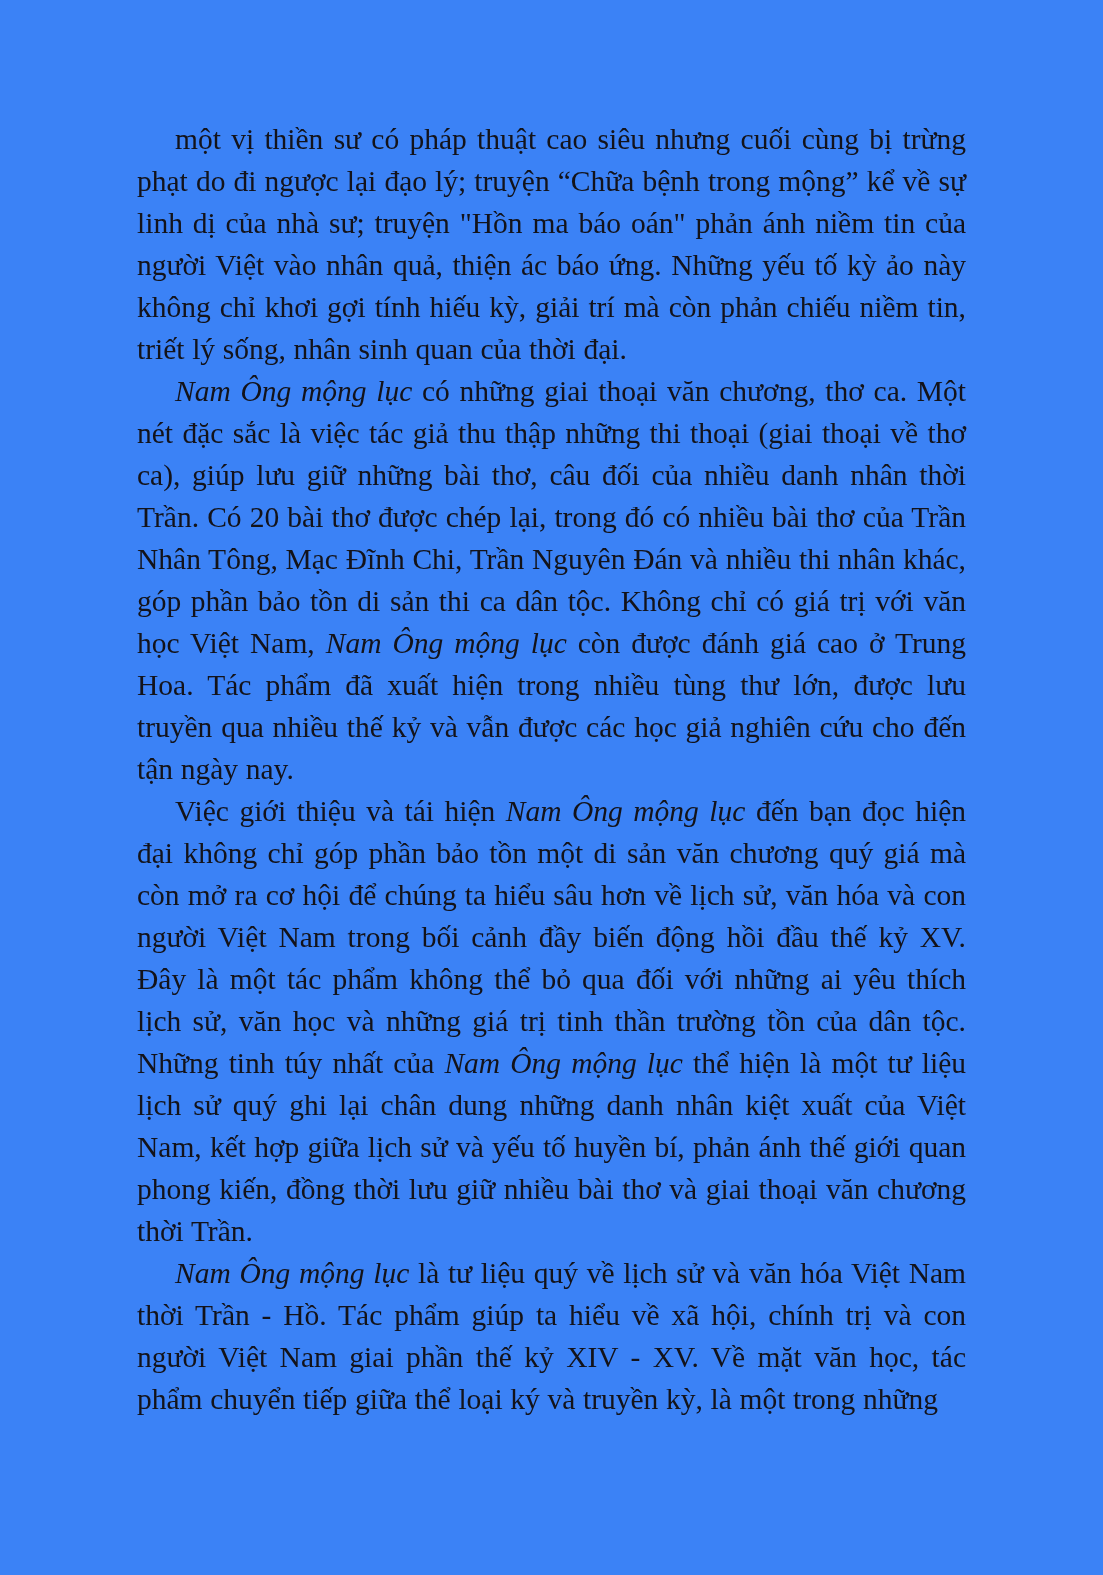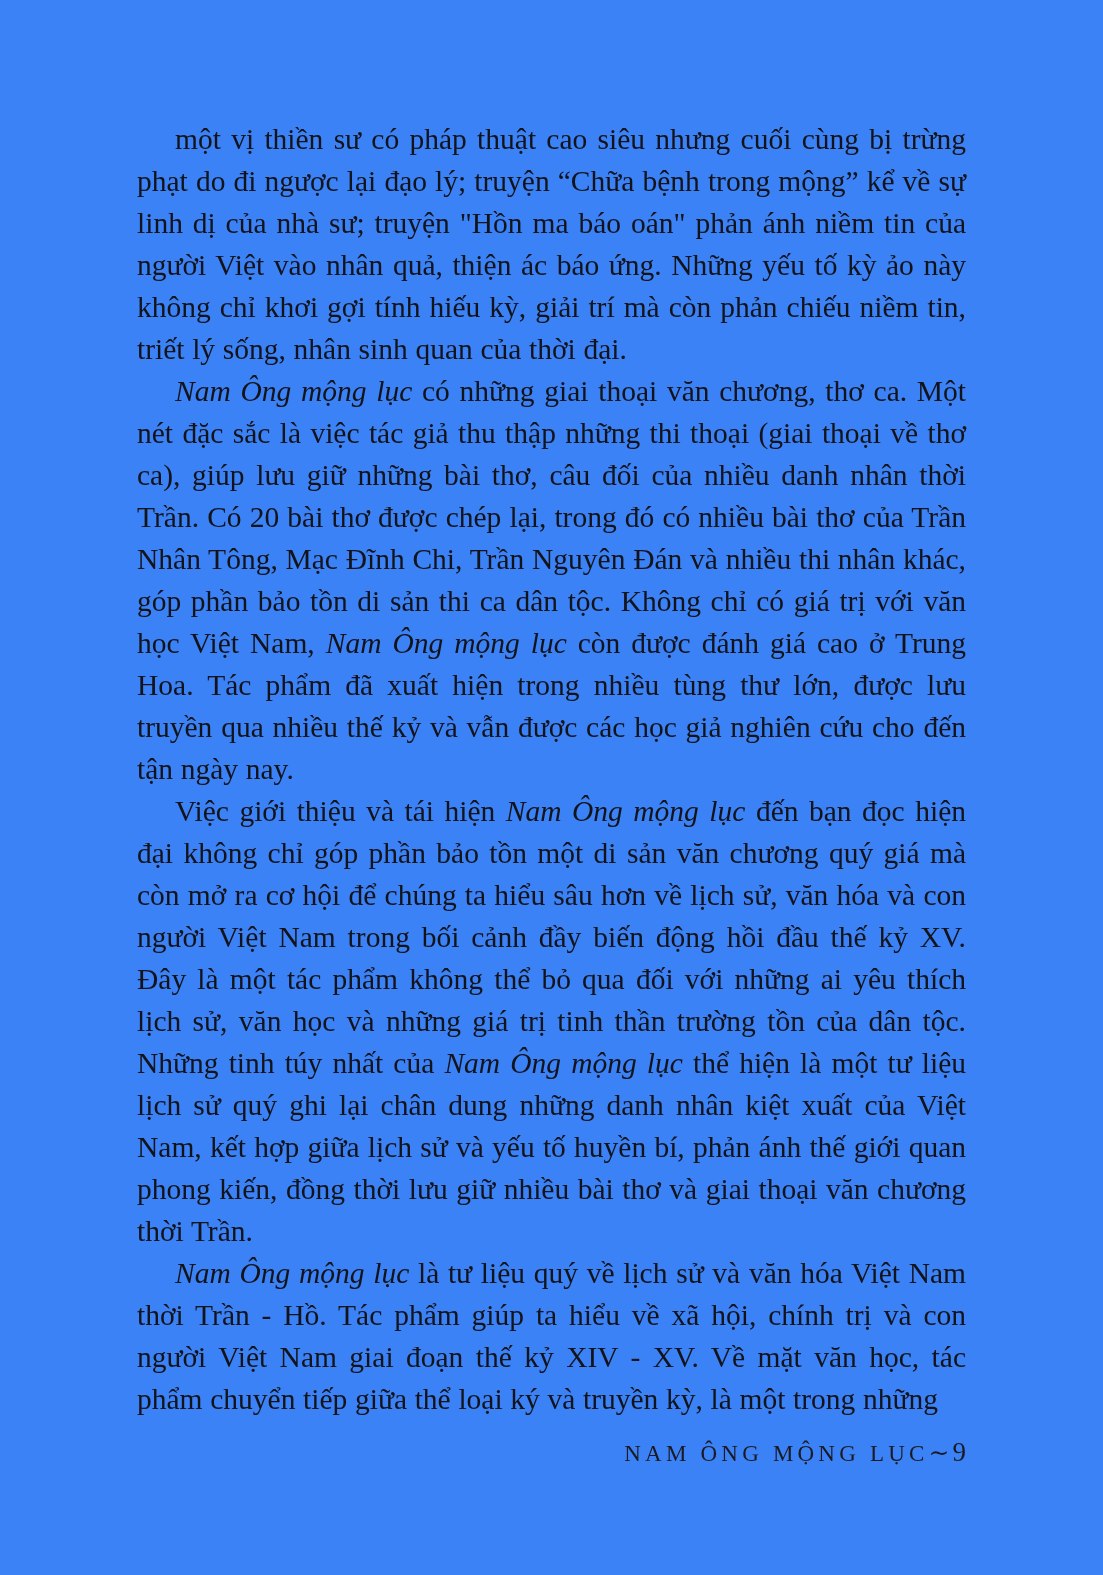--- a/index.html
+++ b/index.html
@@ -62,20 +62,17 @@
 </style>
 </head>
 <body>
 
 <div class="page">
 
   <div class="text-column">
     <p class="body-par"><span>một vị thiền sư có pháp thuật cao siêu nhưng cuối cùng bị trừng phạt do đi ngược lại đạo lý; truyện “Chữa bệnh trong mộng” kể về sự linh dị của nhà sư; truyện "Hồn ma báo oán" phản ánh niềm tin của người Việt vào nhân quả, thiện ác báo ứng. Những yếu tố kỳ ảo này không chỉ khơi gợi tính hiếu kỳ, giải trí mà còn phản chiếu niềm tin, triết lý sống, nhân sinh quan của thời đại.</span></p>
     <p class="body-par"><i>Nam Ông mộng lục</i><span> có những giai thoại văn chương, thơ ca. Một nét đặc sắc là việc tác giả thu thập những thi thoại (giai thoại về thơ ca), giúp lưu giữ những bài thơ, câu đối của nhiều danh nhân thời Trần. Có 20 bài thơ được chép lại, trong đó có nhiều bài thơ của Trần Nhân Tông, Mạc Đĩnh Chi, Trần Nguyên Đán và nhiều thi nhân khác, góp phần bảo tồn di sản thi ca dân tộc. Không chỉ có giá trị với văn học Việt Nam, </span><i>Nam Ông mộng lục</i><span> còn được đánh giá cao ở Trung Hoa. Tác phẩm đã xuất hiện trong nhiều tùng thư lớn, được lưu truyền qua nhiều thế kỷ và vẫn được các học giả nghiên cứu cho đến tận ngày nay.</span></p>
     <p class="body-par"><span>Việc giới thiệu và tái hiện </span><i>Nam Ông mộng lục</i><span> đến bạn đọc hiện đại không chỉ góp phần bảo tồn một di sản văn chương quý giá mà còn mở ra cơ hội để chúng ta hiểu sâu hơn về lịch sử, văn hóa và con người Việt Nam trong bối cảnh đầy biến động hồi đầu thế kỷ XV. Đây là một tác phẩm không thể bỏ qua đối với những ai yêu thích lịch sử, văn học và những giá trị tinh thần trường tồn của dân tộc. Những tinh túy nhất của </span><i>Nam Ông mộng lục</i><span> thể hiện là một tư liệu lịch sử quý ghi lại chân dung những danh nhân kiệt xuất của Việt Nam, kết hợp giữa lịch sử và yếu tố huyền bí, phản ánh thế giới quan phong kiến, đồng thời lưu giữ nhiều bài thơ và giai thoại văn chương thời Trần.</span></p>
-    <p class="body-par"><i>Nam Ông mộng lục</i><span> là tư liệu quý về lịch sử và văn hóa Việt Nam thời Trần - Hồ. Tác phẩm giúp ta hiểu về xã hội, chính trị và con người Việt Nam giai đoạn thế kỷ XIV - XV. Về mặt văn học, tác phẩm chuyển tiếp giữa thể loại ký và truyền kỳ, là một trong những</span></p>
+    <p class="body-par"><i>Nam Ông mộng lục</i><span> là tư liệu quý về lịch sử và văn hóa Việt Nam thời Trần - Hồ. Tác phẩm giúp ta hiểu về xã hội, chính trị và con người Việt Nam giai phần thế kỷ XIV - XV. Về mặt văn học, tác phẩm chuyển tiếp giữa thể loại ký và truyền kỳ, là một trong những</span></p>
   </div>
 
-  <div class="footer">
-    <span>NAM ÔNG MỘNG LỤC</span><span class="folio-sep">∼</span><span class="folio-num">9</span>
-  </div>
 
 </div>
 
 </body></html>

